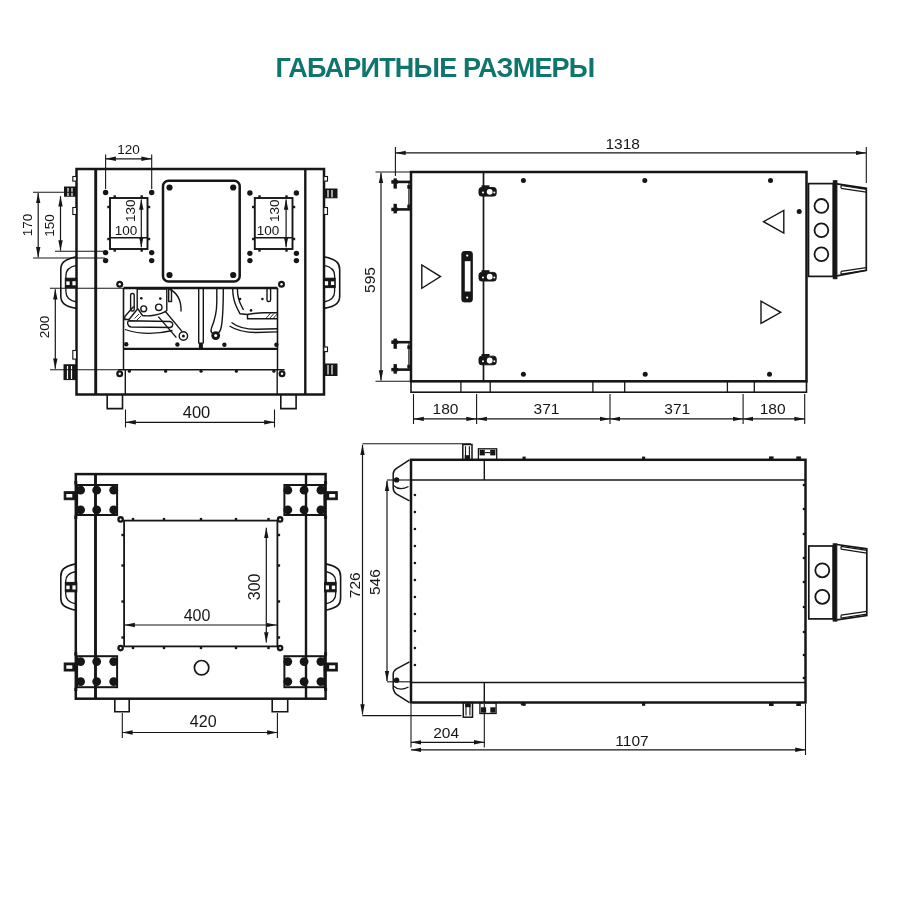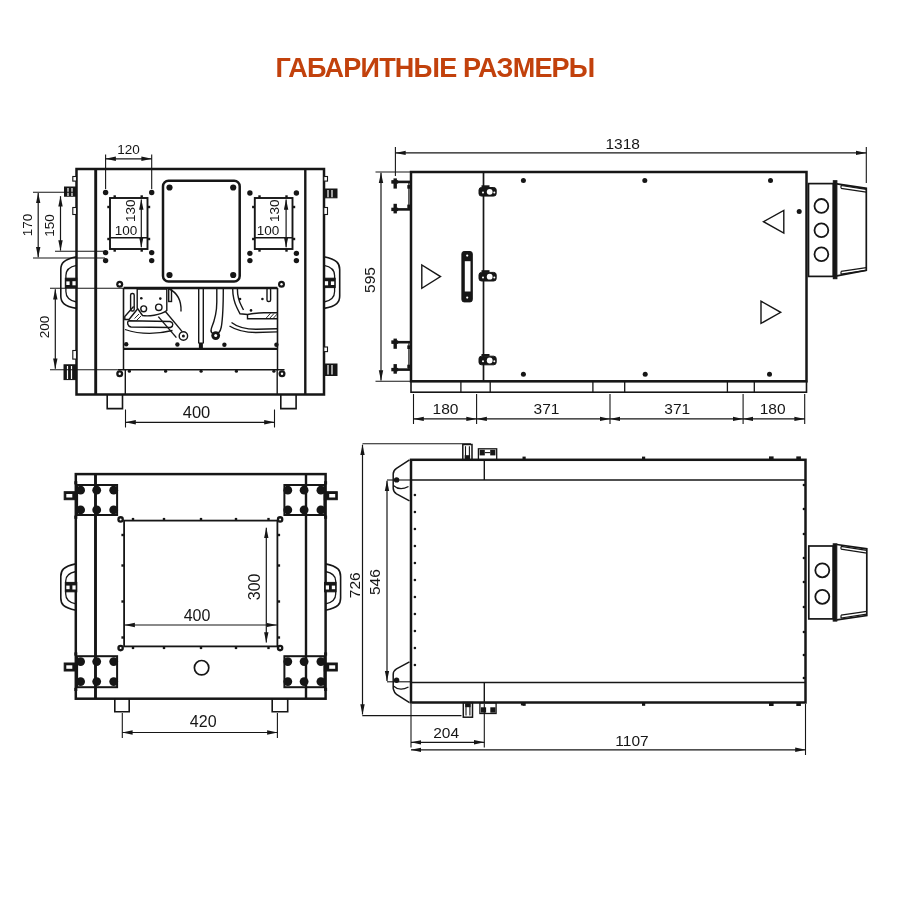--- a/index.html
+++ b/index.html
@@ -3,21 +3,21 @@
 <meta charset="utf-8">
 <style>
 html,body{margin:0;padding:0;background:#ffffff;}
 #wrap{width:900px;height:900px;position:relative;background:#ffffff;overflow:hidden;font-family:"Liberation Sans",sans-serif;}
 svg text{font-family:"Liberation Sans",sans-serif;fill:#161616;}
 </style>
 </head>
 <body>
 <div id="wrap">
 
-<div style="position:absolute;left:0;top:52.5px;width:870px;text-align:center;font-size:27px;font-weight:bold;color:#c2410c;letter-spacing:-0.8px;">ГАБАРИТНЫЕ РАЗМЕРЫ</div>
+<div style="position:absolute;left:0;top:52.5px;width:870px;text-align:center;font-size:27px;font-weight:bold;color:#0f766e;letter-spacing:-0.8px;">ГАБАРИТНЫЕ РАЗМЕРЫ</div>
 <svg width="900" height="900" viewBox="0 0 900 900" fill="none" stroke-linecap="butt">
 <defs>
 <marker id="ae" markerUnits="userSpaceOnUse" markerWidth="12" markerHeight="6" refX="10.3" refY="2.6" orient="auto">
           <path d="M0,0.4 L10.5,2.6 L0,4.8 Z" fill="#161616" stroke="none"></path>
         </marker>
 <marker id="ab" markerUnits="userSpaceOnUse" markerWidth="12" markerHeight="6" refX="10.3" refY="2.6" orient="auto-start-reverse">
           <path d="M0,0.4 L10.5,2.6 L0,4.8 Z" fill="#161616" stroke="none"></path>
         </marker>
 </defs>
 <g id="view1" stroke="#161616">

